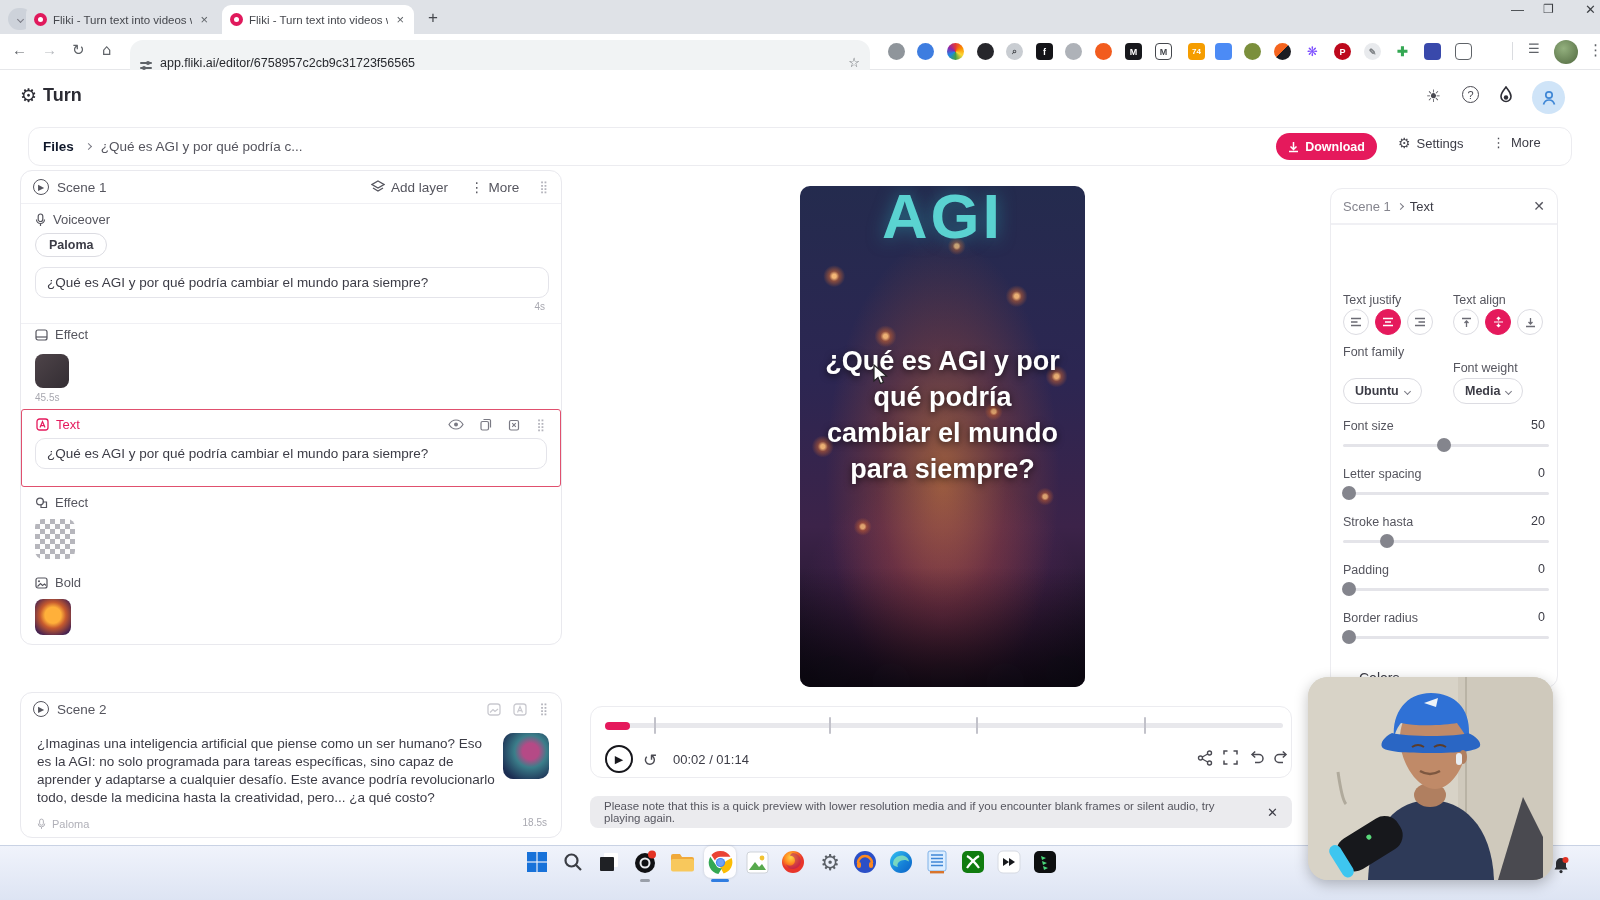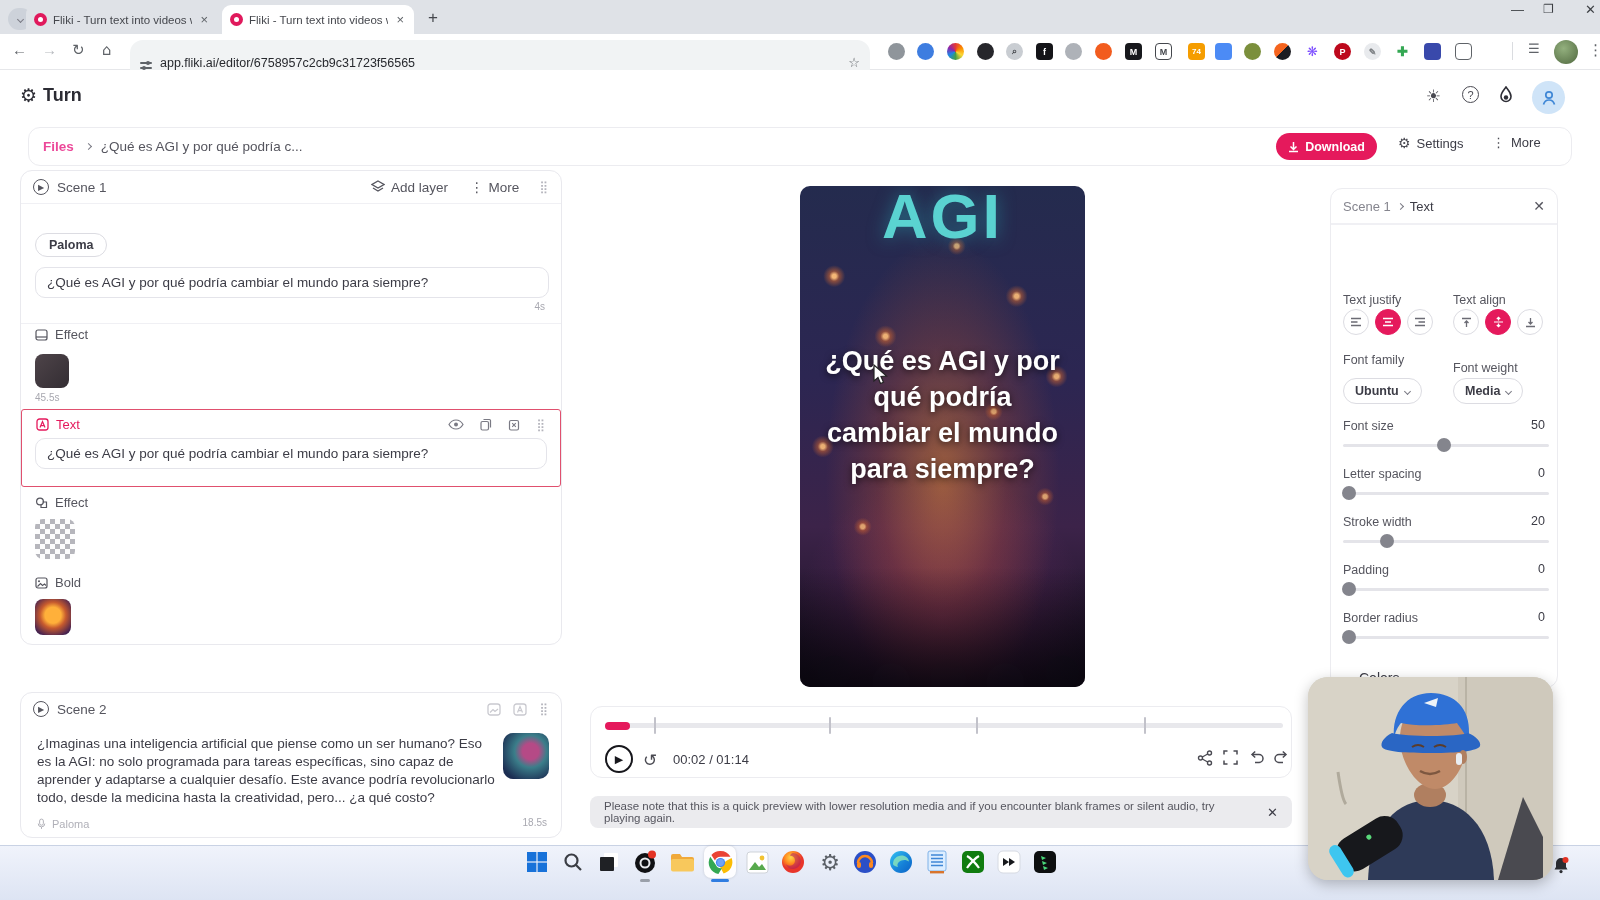--- a/index.html
+++ b/index.html
@@ -39,21 +39,21 @@
   
   .appheader{position:absolute;left:0;top:70px;width:1600px;height:50px;background:#fff}
   .brand{position:absolute;left:20px;top:84px;display:flex;align-items:center;gap:6px;font-size:18px;font-weight:bold;color:#2c2c34}
   .hico{position:absolute;top:86px;color:#4a4a52;font-size:17px}
   .avatar-app{position:absolute;left:1532px;top:81px;width:33px;height:33px;border-radius:50%;background:#cfe4f8;
       display:flex;align-items:center;justify-content:center}
 
   
   .crumbbar{position:absolute;left:28px;top:127px;width:1544px;height:39px;border:1px solid #ececf0;border-radius:12px;
       background:#fff;display:flex;align-items:center;padding:0 14px}
-  .crumbbar .files{font-weight:bold;font-size:13.5px;color:#ec4899}
+  .crumbbar .files{font-weight:bold;font-size:13.5px;color:#0f172a}
   .crumbbar .title{font-size:13.5px;color:#55555e;margin-left:10px}
   .btn-download{position:absolute;left:1276px;top:133px;width:101px;height:27px;border-radius:15px;background:#e5195c;
       color:#fff;font-size:12.5px;font-weight:bold;display:flex;align-items:center;justify-content:center;gap:6px;border:none}
   .btn-flat{position:absolute;top:135px;display:flex;align-items:center;gap:6px;font-size:13px;color:#3c3c46}
 
   
   .chev{display:inline-block;width:7px;height:7px;border-right:1.6px solid #7a7a84;border-bottom:1.6px solid #7a7a84}
   .chev.r{transform:rotate(-45deg)}
   .chev.d{transform:rotate(45deg)}
   .chev.u{transform:rotate(-135deg)}
@@ -260,20 +260,27 @@
         <svg width="14" height="14" viewBox="0 0 14 14">
             <path d="M7 1l6 3.5L7 8 1 4.5z M2 8l5 3 5-3" fill="none" stroke="#55555e" stroke-width="1.3"></path>
           </svg>
         <span>Add layer</span>
       </span>
       <span style="margin-left:14px;display:flex;align-items:center;gap:5px;color:#55555e">⋮ <span>More</span></span>
       <span class="drag u" style="margin-left:12px">⣿</span>
     </div>
     <div class="divider"></div>
 
+    <div class="seclabel">
+      <svg width="11" height="14" viewBox="0 0 11 14">
+          <rect x="3.2" y="1" width="4.6" height="7.5" rx="2.3" fill="none" stroke="#55555e" stroke-width="1.2"></rect>
+          <path d="M1.5 6.5a4 4 0 0 0 8 0M5.5 10.7v2.3" fill="none" stroke="#55555e" stroke-width="1.2"></path>
+        </svg>
+      <span>Voiceover</span>
+    </div>
     <div class="pill" style="position:absolute;left:14px;top:62px">
         <span>Paloma</span>
       </div>
     <div class="tinput" style="position:absolute;left:14px;top:96px;width:514px"><span>¿Qué es AGI y por qué podría cambiar el mundo para siempre?</span></div>
     <div class="dur" style="position:absolute;right:16px;top:130px">4s</div>
     <div class="divider" style="position:absolute;left:0;right:0;top:152px"></div>
 
     <div class="seclabel" style="position:absolute;left:0;top:156px;padding:0 14px">
       <svg width="13" height="12" viewBox="0 0 13 12">
           <rect x="1" y="1" width="11" height="10" rx="2" fill="none" stroke="#55555e" stroke-width="1.2"></rect>
@@ -442,21 +449,21 @@
             <path d="M1 6h9M5.5 1v3.5M5.5 7.5V11M3.8 3l1.7-1.7L7.2 3M3.8 9l1.7 1.7L7.2 9" fill="none" stroke="currentColor" stroke-width="1.2"></path>
           </svg>
         </span>
       <span class="togglebtn">
           <svg width="11" height="11" viewBox="0 0 11 11">
             <path d="M1 9.5h9M5.5 1v6M3.5 5l2 2 2-2" fill="none" stroke="currentColor" stroke-width="1.3"></path>
           </svg>
         </span>
     </div>
 
-    <div class="flabel" style="position:absolute;left:12px;top:164px">Font family</div>
+    <div class="flabel" style="position:absolute;left:12px;top:156px">Font family</div>
     <div class="flabel" style="position:absolute;left:122px;top:172px">Font weight</div>
     <div class="selpill" style="position:absolute;left:12px;top:189px">
       <span>Ubuntu</span>
         <span class="chev d sm"></span>
     </div>
     <div class="selpill" style="position:absolute;left:122px;top:189px">
       <span>Media</span>
         <span class="chev d sm"></span>
     </div>
 
@@ -467,21 +474,21 @@
         <div class="sthumb" style="left: 50%;"></div>
     </div>
 
     <div class="flabel" style="position:absolute;left:12px;top:278px">Letter spacing</div>
     <div class="svalue" style="position:absolute;right:12px;top:277px">0</div>
     <div class="sliderrow" style="position:absolute;left:0;right:0;top:300px">
       <div class="strack"></div>
         <div class="sthumb" style="left: 3%;"></div>
     </div>
 
-    <div class="flabel" style="position:absolute;left:12px;top:326px">Stroke width</div>
+    <div class="flabel" style="position:absolute;left:12px;top:326px">Stroke hasta</div>
     <div class="svalue" style="position:absolute;right:12px;top:325px">20</div>
     <div class="sliderrow" style="position:absolute;left:0;right:0;top:348px">
       <div class="strack"></div>
         <div class="sthumb" style="left: 22%;"></div>
     </div>
 
     <div class="flabel" style="position:absolute;left:12px;top:374px">Padding</div>
     <div class="svalue" style="position:absolute;right:12px;top:373px">0</div>
     <div class="sliderrow" style="position:absolute;left:0;right:0;top:396px">
       <div class="strack"></div>

